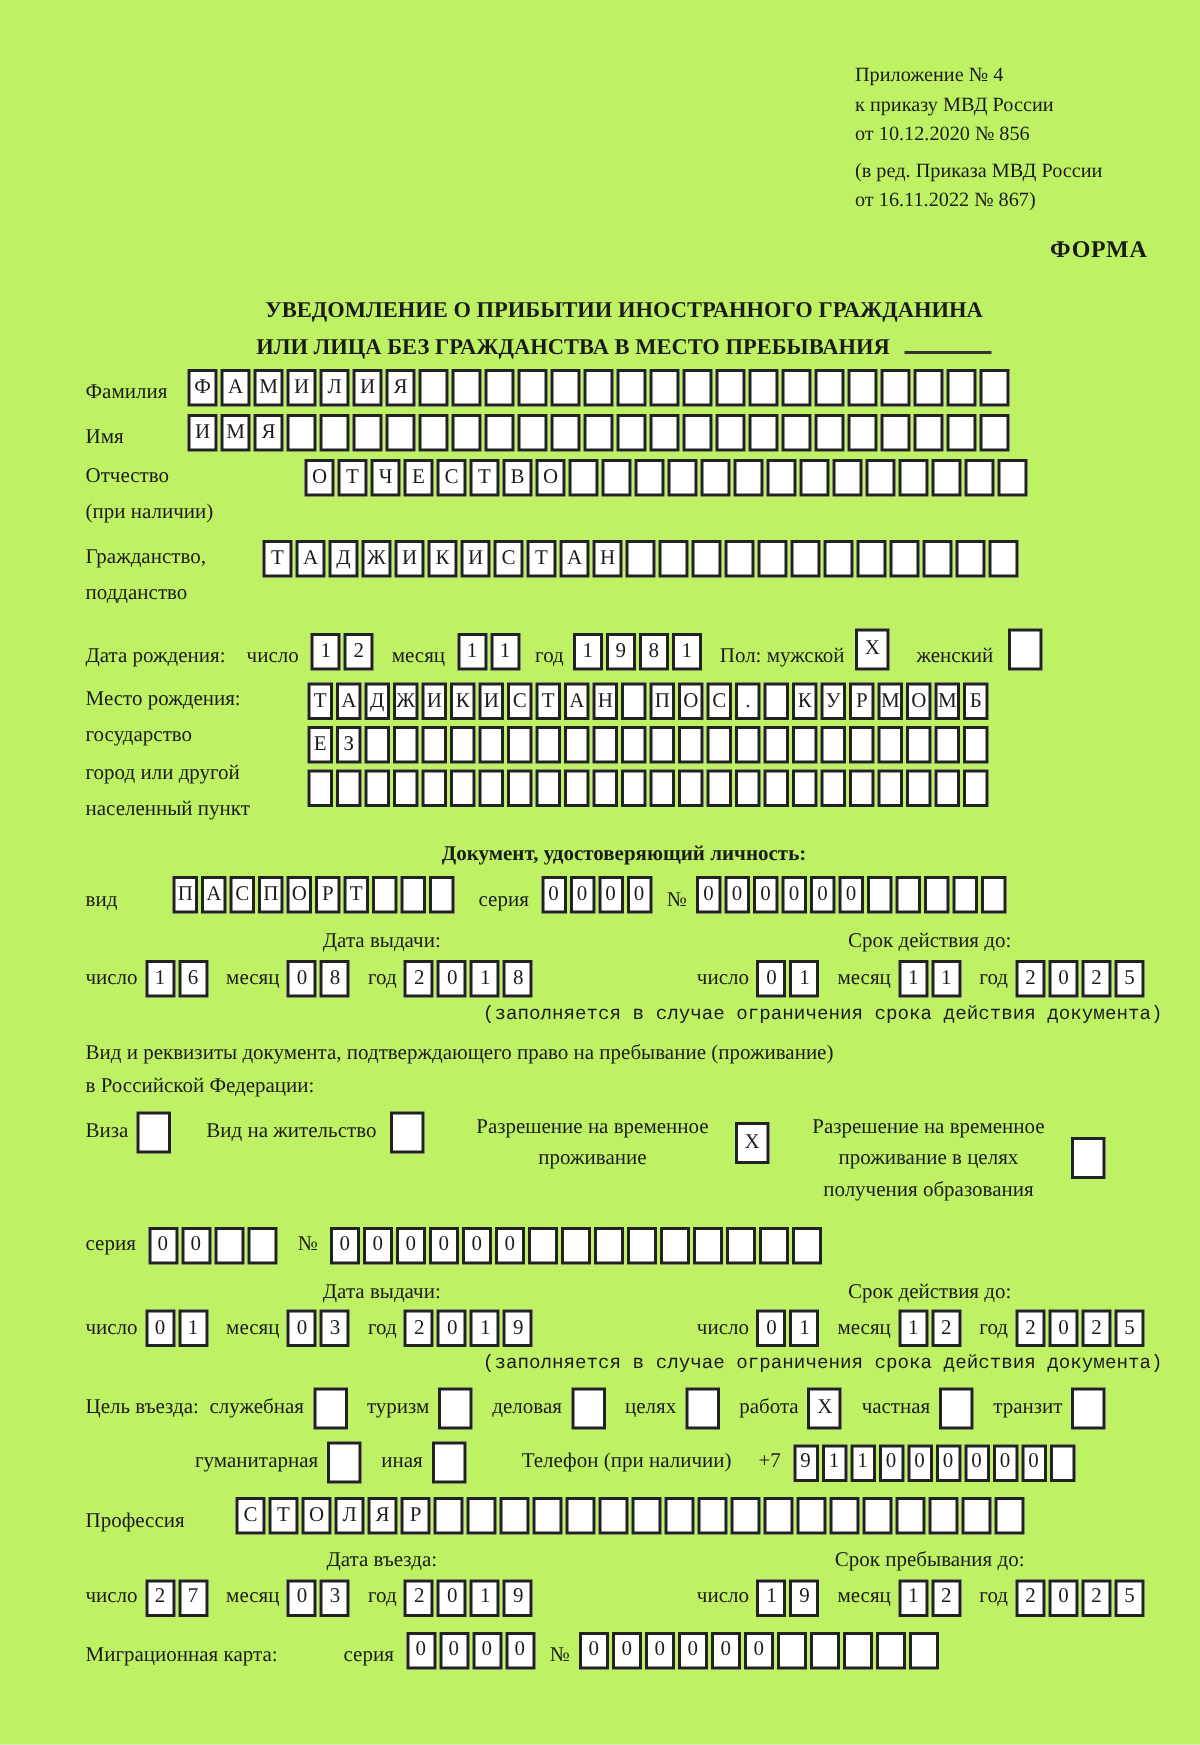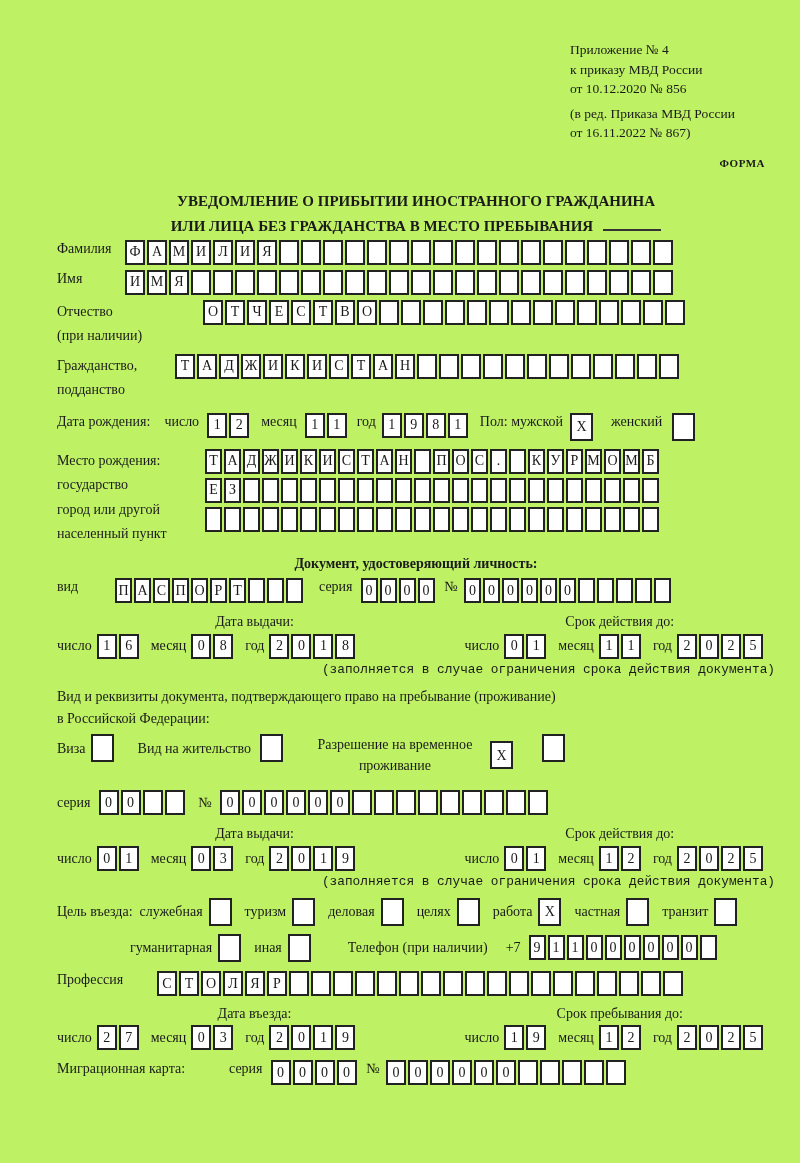--- a/index.html
+++ b/index.html
@@ -6,36 +6,36 @@
   html,body { background:#e8e8e8; }
   body { font-family:"Liberation Serif", serif; color:#1a1a1a; }
   .page {
     position:relative; width:800px; height:1163px; margin:0 auto;
     background:#bef264; padding:40px 25px 20px 57px; overflow:hidden;
     font-size:14px; line-height:1.25;
   }
   
   .annex { width:205px; margin-left:auto; font-size:13.5px; line-height:1.45; }
   .annex .gap { margin-top:5px; }
-  .forma { text-align:right; font-weight:bold; font-size:11px; margin:14px 10px 0 0; letter-spacing:.5px; }
+  .forma { text-align:right; font-weight:bold; font-size:16px; margin:14px 10px 0 0; letter-spacing:.5px; }
   
   .title { text-align:center; font-weight:bold; font-size:15px; line-height:1.7; margin-top:18px; }
   .blank-line { display:inline-block; width:58px; height:14px; border-bottom:2px solid #333; margin-left:10px; }
   .sec-heading { text-align:center; font-weight:bold; font-size:14.2px; margin:24px 0 20px; letter-spacing:.2px; }
   
   .boxes { display:inline-flex; flex-wrap:nowrap; }
   .cbox {
     display:inline-flex; flex:none; align-items:center; justify-content:center;
     width:20px; height:25px; border:2px solid #222; margin-right:2px;
     font-size:14px; background:#fff;
   }
   .sm .cbox { width:17px; height:25px; }
   .chk .cbox { width:23px; height:28px; }
   
-  .frow { display:flex; align-items:flex-start; margin-bottom:5px; }
+  .frow { display:flex; align-items:flex-end; margin-bottom:5px; }
   .frow.top { align-items:flex-start; }
   .flabel { flex:none; }
   .mlabel { flex:none; line-height:1.75; }
   .w68 { width:68px; } .w146 { width:146px; } .w118 { width:118px; } .w148 { width:148px; }
   .w100 { width:100px; }
   .center-bold { text-align:center; font-weight:bold; margin:8px 0 6px; }
   
   .dates { display:flex; margin-top:10px; }
   .dgroup { display:flex; flex-direction:column; }
   .dgroup.left { flex:0 0 395px; }
@@ -430,20 +430,21 @@
           <span class="cbox"></span>
         </span>
     </div>
     <div class="opt" style="margin-right:18px">
       <span class="olabel optc" style="width:172px">Разрешение на временное проживание</span>
       <span class="boxes chk">
           <span class="cbox">X</span>
         </span>
     </div>
     <div class="opt">
+      <span class="olabel optc" style="width:172px">Разрешение на временное проживание в целях получения образования</span>
       <span class="boxes chk">
           <span class="cbox"></span>
         </span>
     </div>
   </div>
 
   <div class="serrow">
     <span class="lbl">серия</span>
     <span class="boxes">
         <span class="cbox">0</span>

